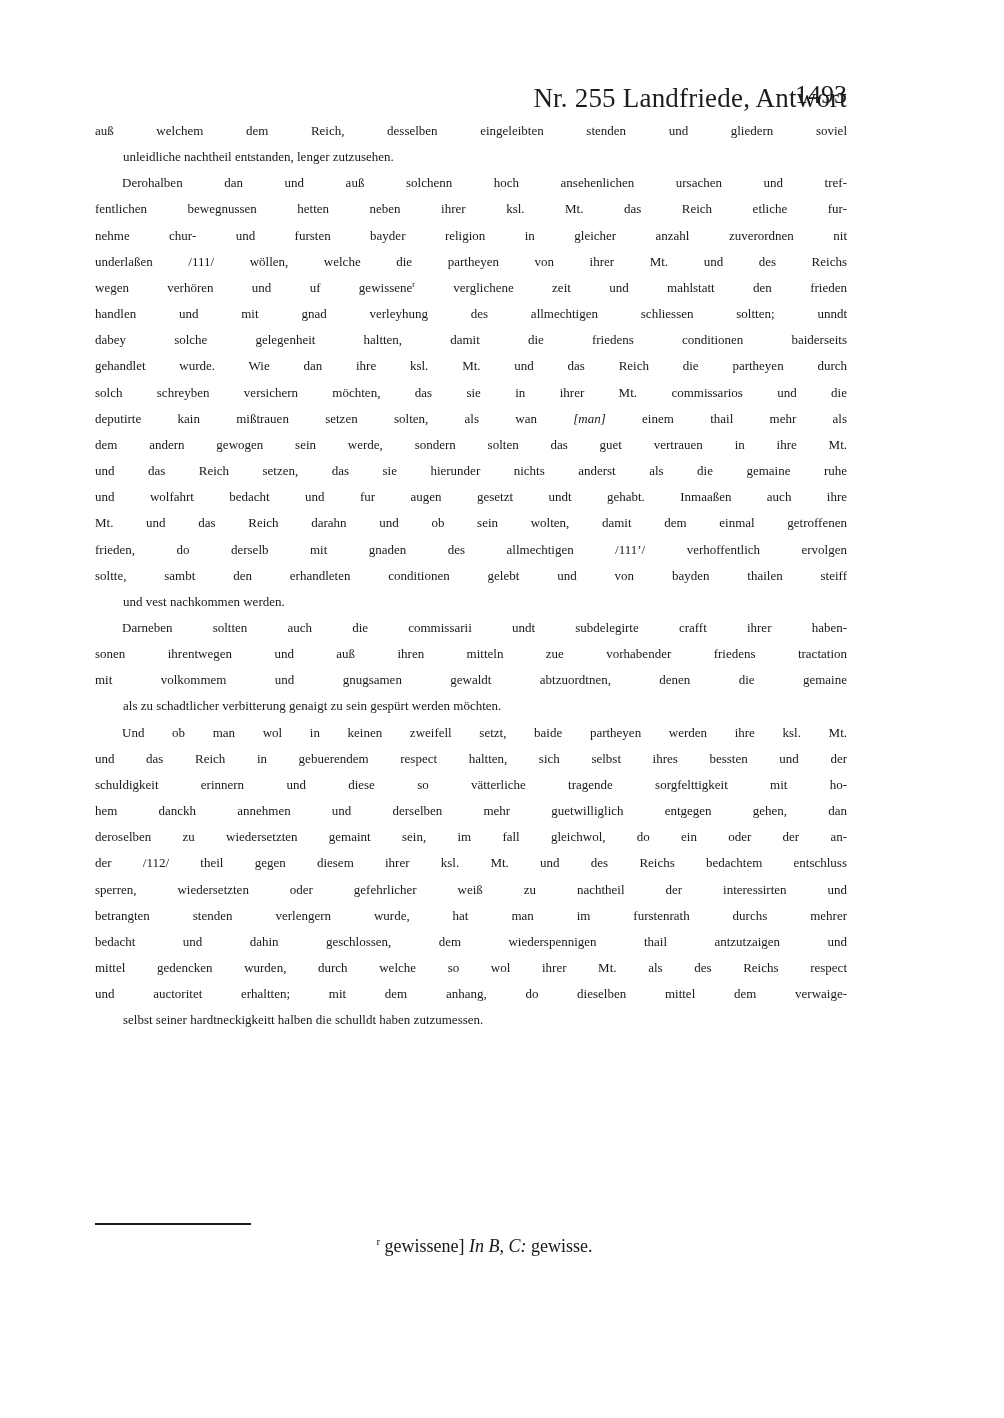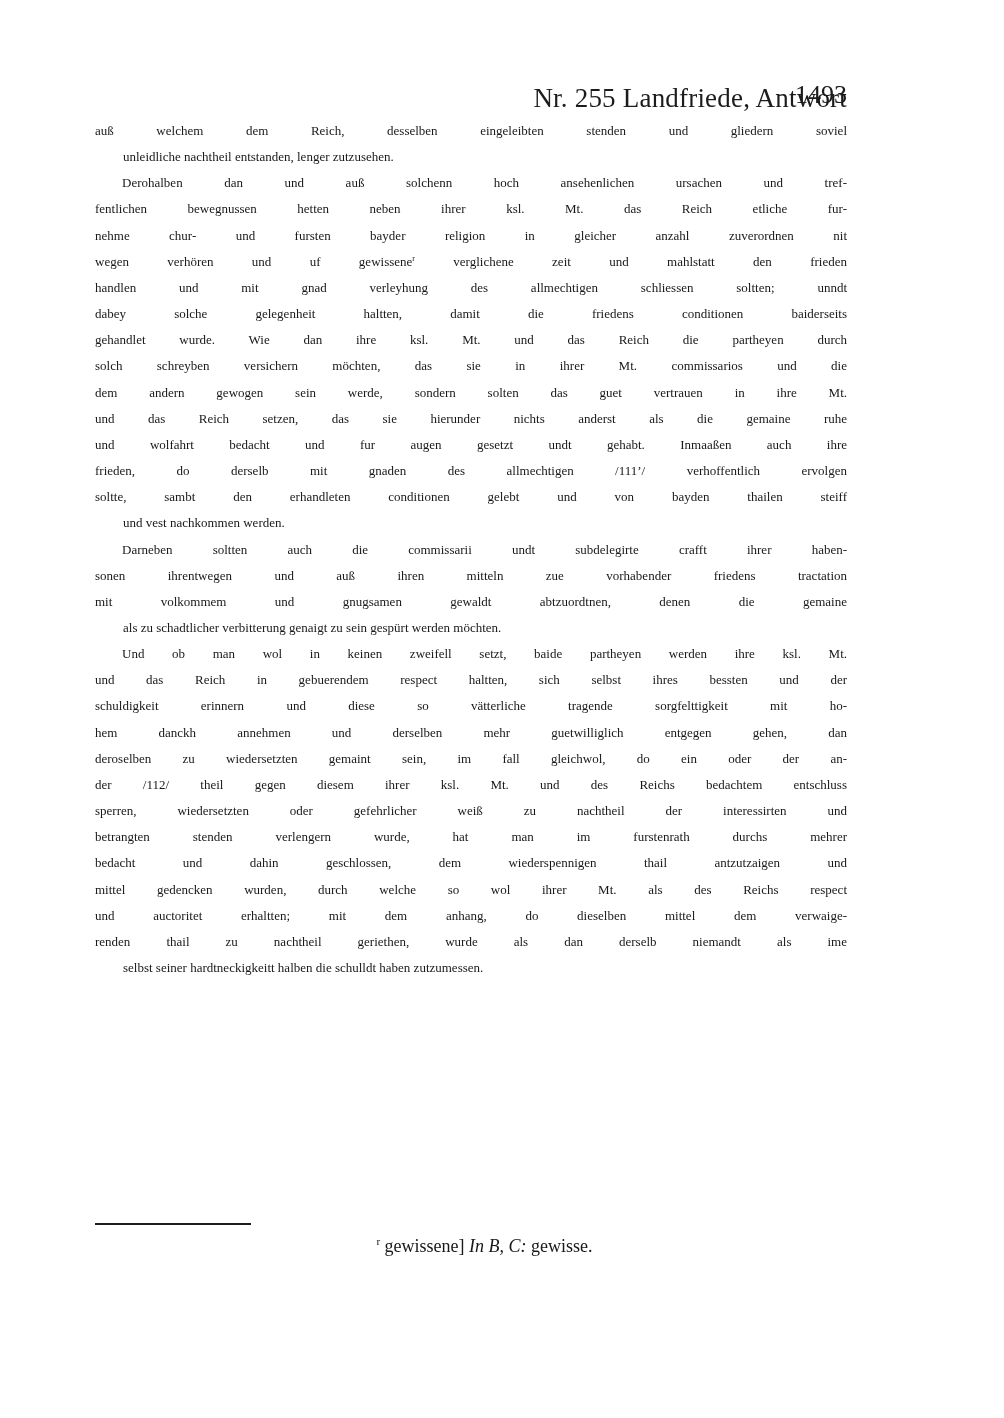--- a/index.html
+++ b/index.html
@@ -101,28 +101,31 @@
 
   <div class="text-body">
       <div class="para">
         <div class="line"><span>auß welchem dem Reich, desselben eingeleibten stenden und gliedern soviel</span></div>
         <div class="line last"><span>unleidliche nachtheil entstanden, lenger zutzusehen.</span></div>
       </div>
       <div class="para">
         <div class="line first-indent"><span>Derohalben dan und auß solchenn hoch ansehenlichen ursachen und tref-</span></div>
         <div class="line"><span>fentlichen bewegnussen hetten neben ihrer ksl. Mt. das Reich etliche fur-</span></div>
         <div class="line"><span>nehme chur- und fursten bayder religion in gleicher anzahl zuverordnen nit</span></div>
+        <div class="line"><span>underlaßen /111/ wöllen, welche die partheyen von ihrer Mt. und des Reichs</span></div>
         <div class="line"><span>wegen verhören und uf gewissene</span><span class="sup">r</span><span> verglichene zeit und mahlstatt den frieden</span></div>
         <div class="line"><span>handlen und mit gnad verleyhung des allmechtigen schliessen soltten; unndt</span></div>
         <div class="line"><span>dabey solche gelegenheit haltten, damit die friedens conditionen baiderseits</span></div>
         <div class="line"><span>gehandlet wurde. Wie dan ihre ksl. Mt. und das Reich die partheyen durch</span></div>
         <div class="line"><span>solch schreyben versichern möchten, das sie in ihrer Mt. commissarios und die</span></div>
+        <div class="line"><span>deputirte kain mißtrauen setzen solten, als wan </span><span class="it">[man]</span><span> einem thail mehr als</span></div>
         <div class="line"><span>dem andern gewogen sein werde, sondern solten das guet vertrauen in ihre Mt.</span></div>
         <div class="line"><span>und das Reich setzen, das sie hierunder nichts anderst als die gemaine ruhe</span></div>
         <div class="line"><span>und wolfahrt bedacht und fur augen gesetzt undt gehabt. Inmaaßen auch ihre</span></div>
+        <div class="line"><span>Mt. und das Reich darahn und ob sein wolten, damit dem einmal getroffenen</span></div>
         <div class="line"><span>frieden, do derselb mit gnaden des allmechtigen /111’/ verhoffentlich ervolgen</span></div>
         <div class="line"><span>soltte, sambt den erhandleten conditionen gelebt und von bayden thailen steiff</span></div>
         <div class="line last"><span>und vest nachkommen werden.</span></div>
       </div>
       <div class="para">
         <div class="line first-indent"><span>Darneben soltten auch die commissarii undt subdelegirte crafft ihrer haben-</span></div>
         <div class="line"><span>sonen ihrentwegen und auß ihren mitteln zue vorhabender friedens tractation</span></div>
         <div class="line"><span>mit volkommem und gnugsamen gewaldt abtzuordtnen, denen die gemaine</span></div>
         <div class="line last"><span>als zu schadtlicher verbitterung genaigt zu sein gespürt werden möchten.</span></div>
       </div>
@@ -131,21 +134,20 @@
         <div class="line"><span>und das Reich in gebuerendem respect haltten, sich selbst ihres bessten und der</span></div>
         <div class="line"><span>schuldigkeit erinnern und diese so vätterliche tragende sorgfelttigkeit mit ho-</span></div>
         <div class="line"><span>hem danckh annehmen und derselben mehr guetwilliglich entgegen gehen, dan</span></div>
         <div class="line"><span>deroselben zu wiedersetzten gemaint sein, im fall gleichwol, do ein oder der an-</span></div>
         <div class="line"><span>der /112/ theil gegen diesem ihrer ksl. Mt. und des Reichs bedachtem entschluss</span></div>
         <div class="line"><span>sperren, wiedersetzten oder gefehrlicher weiß zu nachtheil der interessirten und</span></div>
         <div class="line"><span>betrangten stenden verlengern wurde, hat man im furstenrath durchs mehrer</span></div>
         <div class="line"><span>bedacht und dahin geschlossen, dem wiederspennigen thail antzutzaigen und</span></div>
         <div class="line"><span>mittel gedencken wurden, durch welche so wol ihrer Mt. als des Reichs respect</span></div>
         <div class="line"><span>und auctoritet erhaltten; mit dem anhang, do dieselben mittel dem verwaige-</span></div>
-        <div class="line"><span>renden thail zu nachtheil geriethen, wurde als dan derselb niemandt als ime</span></div>
         <div class="line last"><span>selbst seiner hardtneckigkeitt halben die schulldt haben zutzumessen.</span></div>
       </div>
     </div>
 
   <div class="footnote-rule"></div>
 
   <div class="footnote">
       <div class="fline"><span class="sup">r</span><span> gewissene] </span><span class="it">In B, C:</span><span> gewisse.</span></div>
     </div>
 

